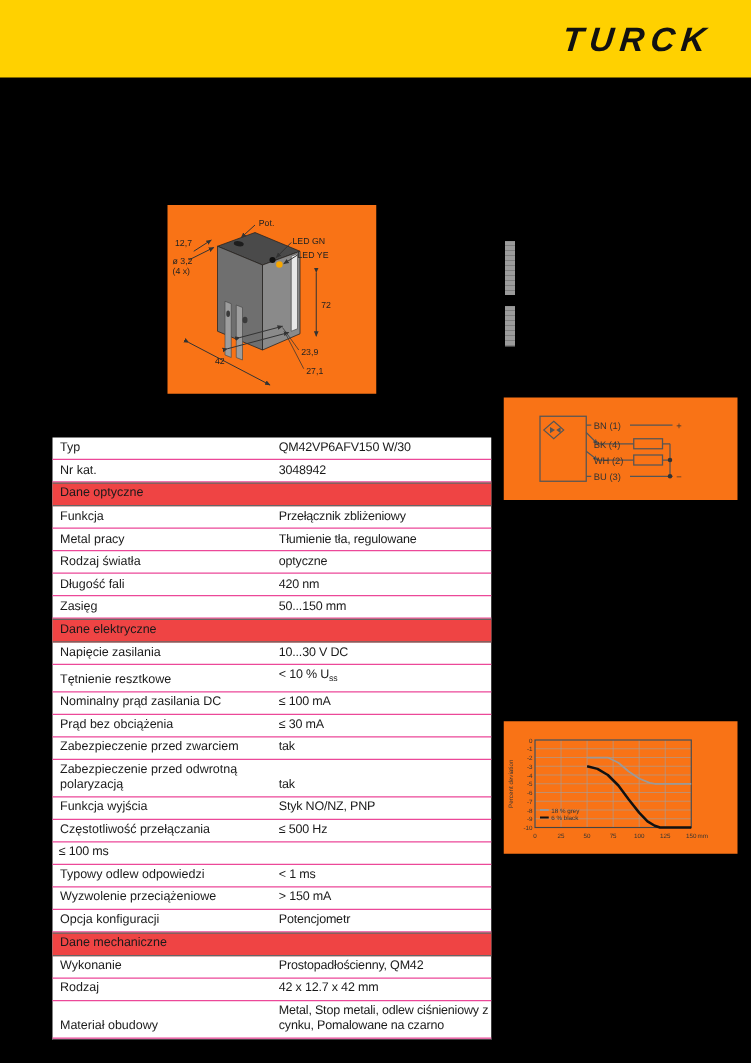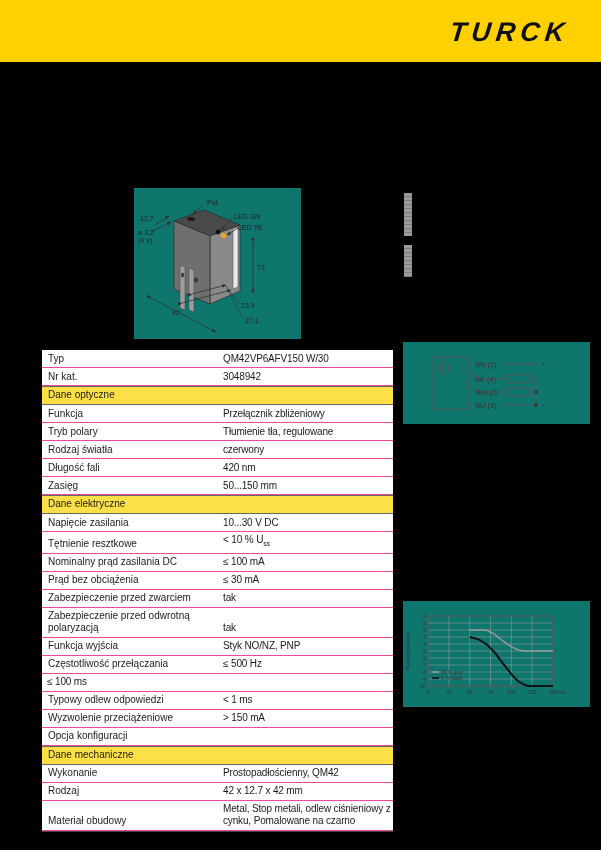--- a/index.html
+++ b/index.html
@@ -3,37 +3,37 @@
 <meta charset="utf-8">
 <style>
   html,body{margin:0;padding:0;background:#000;}
   .page{position:relative;width:601px;height:850px;background:#000;overflow:hidden;
         font-family:"Liberation Sans",sans-serif;}
   
   .band{position:absolute;left:0;top:0;width:601px;height:62px;background:#FFD100;}
   .logo{position:absolute;right:32px;top:17px;color:#111;font-size:27px;font-weight:bold;
         font-style:italic;letter-spacing:5px;transform:skewX(-6deg);}
   
-  .whitebox{position:absolute;background:#0f766e;margin-top:24px;}
+  .whitebox{position:absolute;background:#f97316;}
   .draw-box{left:134px;top:164px;width:167px;height:151px;}
   .wire-box{left:403px;top:318px;width:187px;height:82px;}
   .chart-box{left:403px;top:577px;width:187px;height:106px;}
   
   .side-tab{position:absolute;left:404px;width:8px;background:#9b9b9b;
             background-image:repeating-linear-gradient(180deg,#9b9b9b 0 3px,#7e7e7e 3px 4px);}
   .tab1{top:193px;height:43px;}
   .tab2{top:245px;height:32px;}
   
   .table-box{position:absolute;left:42px;top:350px;width:351px;background:#fff;
              border-bottom:1px solid #444;}
   .trow{display:flex;border-bottom:1px solid #ec4899;font-size:10px;color:#1a1a1a;
         line-height:12.5px;padding:2px 0;min-height:13px;align-items:flex-end;}
   .trow .cl{box-sizing:border-box;padding-left:6px;width:176px;flex:none;}
   .trow .cv{box-sizing:border-box;padding-left:5px;flex:1;letter-spacing:-0.15px;}
-  .trow.sec{background:#fde047;padding-left:6px;border-top:1px solid #666;
+  .trow.sec{background:#ef4444;padding-left:6px;border-top:1px solid #666;
             border-bottom:1px solid #666;align-items:center;}
   .cv sub{font-size:7px;}
   
   .dt{font-family:"Liberation Sans",sans-serif;font-size:7px;fill:#222;}
   .wt{font-family:"Liberation Sans",sans-serif;font-size:7.5px;fill:#333;}
   .ct{font-family:"Liberation Sans",sans-serif;font-size:5px;fill:#333;}
 </style>
 </head>
 <body>
 
@@ -138,26 +138,26 @@
       <div class="trow">
         <div class="cl">Nr kat.</div>
         <div class="cv">3048942</div>
       </div>
       <div class="trow sec">Dane optyczne</div>
       <div class="trow">
         <div class="cl">Funkcja</div>
         <div class="cv">Przełącznik zbliżeniowy</div>
       </div>
       <div class="trow">
-        <div class="cl">Tryb polary</div>
+        <div class="cl">Metal pracy</div>
         <div class="cv">Tłumienie tła, regulowane</div>
       </div>
       <div class="trow">
         <div class="cl">Rodzaj światła</div>
-        <div class="cv">czerwony</div>
+        <div class="cv">optyczne</div>
       </div>
       <div class="trow">
         <div class="cl">Długość fali</div>
         <div class="cv">420 nm</div>
       </div>
       <div class="trow">
         <div class="cl">Zasięg</div>
         <div class="cv">50...150  mm</div>
       </div>
       <div class="trow sec">Dane elektryczne</div>
@@ -199,20 +199,21 @@
       <div class="trow">
         <div class="cl">Typowy odlew odpowiedzi</div>
         <div class="cv">&lt; 1  ms</div>
       </div>
       <div class="trow">
         <div class="cl">Wyzwolenie przeciążeniowe</div>
         <div class="cv">&gt; 150 mA</div>
       </div>
       <div class="trow">
         <div class="cl">Opcja konfiguracji</div>
+        <div class="cv">Potencjometr</div>
       </div>
       <div class="trow sec">Dane mechaniczne</div>
       <div class="trow">
         <div class="cl">Wykonanie</div>
         <div class="cv">Prostopadłościenny, QM42</div>
       </div>
       <div class="trow">
         <div class="cl">Rodzaj</div>
         <div class="cv">42 x 12.7 x 42  mm</div>
       </div>

